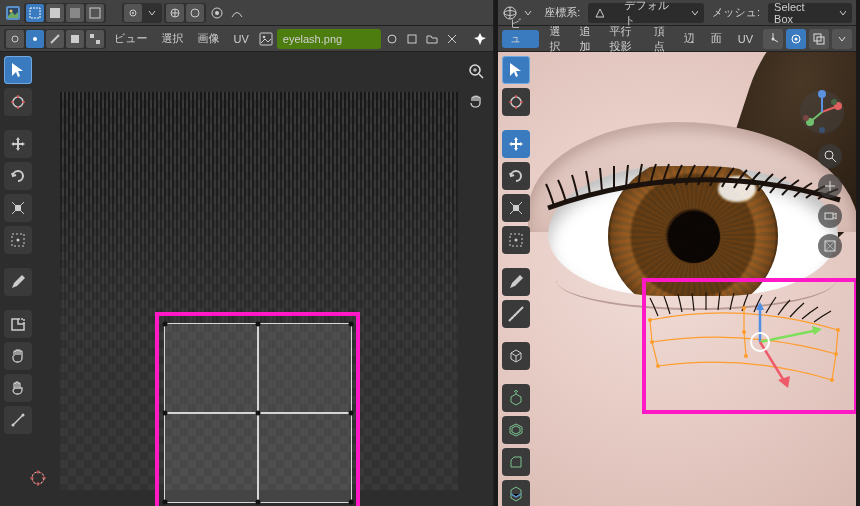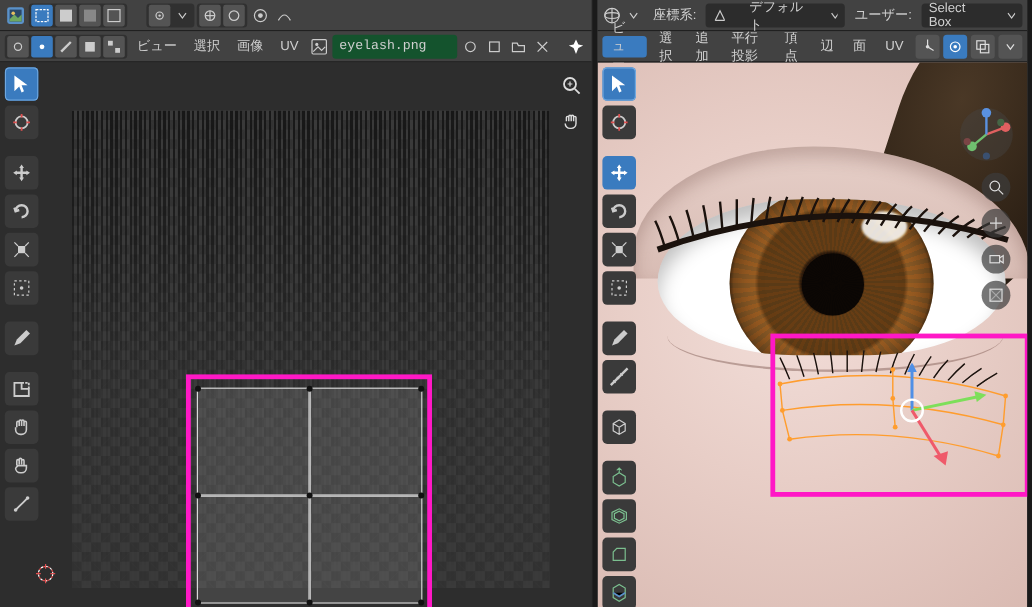--- a/index.html
+++ b/index.html
@@ -7,21 +7,21 @@
   .workspace { display: flex; width: 100%; height: 100%; }
 
   .pane-left { width: 494px; height: 100%; display: flex; flex-direction: column; background: #323232; border-right: 1px solid #202020; }
   .pane-right { flex: 1; height: 100%; display: flex; flex-direction: column; background: #323232; position: relative; }
 
   .header { height: 26px; background: #424242; display: flex; align-items: center; padding: 0 4px; gap: 2px; color: #d0d0d0; font-size: 11px; border-bottom: 1px solid #202020; }
   .header .seg { display: flex; align-items: center; gap: 0; background: #303030; border-radius: 3px; padding: 1px; }
   .header .btn { min-width: 18px; height: 18px; display: flex; align-items: center; justify-content: center; background: #545454; border-radius: 2px; cursor: pointer; margin: 0 1px; }
   .header .btn.active { background: #3a7bbf; }
   .header .txtbtn { padding: 0 6px; height: 20px; display: flex; align-items: center; white-space: nowrap; cursor: pointer; }
-  .header .filefield { background: #14532d; border-radius: 3px; padding: 0 6px; height: 20px; display: flex; align-items: center; min-width: 100px; flex: 1; font-family: Liberation Mono, monospace; }
+  .header .filefield { background: #4d7c0f; border-radius: 3px; padding: 0 6px; height: 20px; display: flex; align-items: center; min-width: 100px; flex: 1; }
   .header .iconsq { width: 18px; height: 18px; display:flex; align-items:center; justify-content:center; }
   .header .drop { background:#2c2c2c; border-radius:3px; padding:0 6px; height:20px; display:flex; align-items:center; gap:20px; }
   .header svg { display:block; }
 
   .sub-header { height: 26px; background: #424242; display: flex; align-items: center; padding: 0 4px; gap: 4px; color: #d0d0d0; font-size: 11px; border-bottom: 1px solid #202020; }
   .sub-header .blue { background:#3a7bbf; border-radius:3px; padding:0 8px; height:18px; display:flex; align-items:center; }
   .sub-header .lbl { padding:0 6px; }
   .sub-header .sidegrp { margin-left:auto; display:flex; gap:3px; }
   .sub-header .sq { width:20px; height:20px; background:#545454; border-radius:3px; display:flex; align-items:center; justify-content:center; }
   .sub-header .sq.toggled { background:#3a7bbf; }
@@ -369,21 +369,21 @@
       <div class="drop">
         <svg width="12" height="12">
             <path d="M2 10 L6 2 L10 10" fill="none" stroke="#ccc"></path>
             <path d="M2 10 H10" stroke="#ccc"></path>
           </svg>
         <span>デフォルト</span>
         <svg width="8" height="8">
             <path d="M1 2 L4 6 L7 2" fill="none" stroke="#ccc"></path>
           </svg>
       </div>
-      <div class="txtbtn">ユーザー:</div>
+      <div class="txtbtn">メッシュ:</div>
       <div class="drop" style="min-width:80px">
         <span>Select Box</span>
         <svg width="8" height="8">
             <path d="M1 2 L4 6 L7 2" fill="none" stroke="#ccc"></path>
           </svg>
       </div>
     </div>
 
     <div class="sub-header">
       <div class="blue">ビュー</div>

